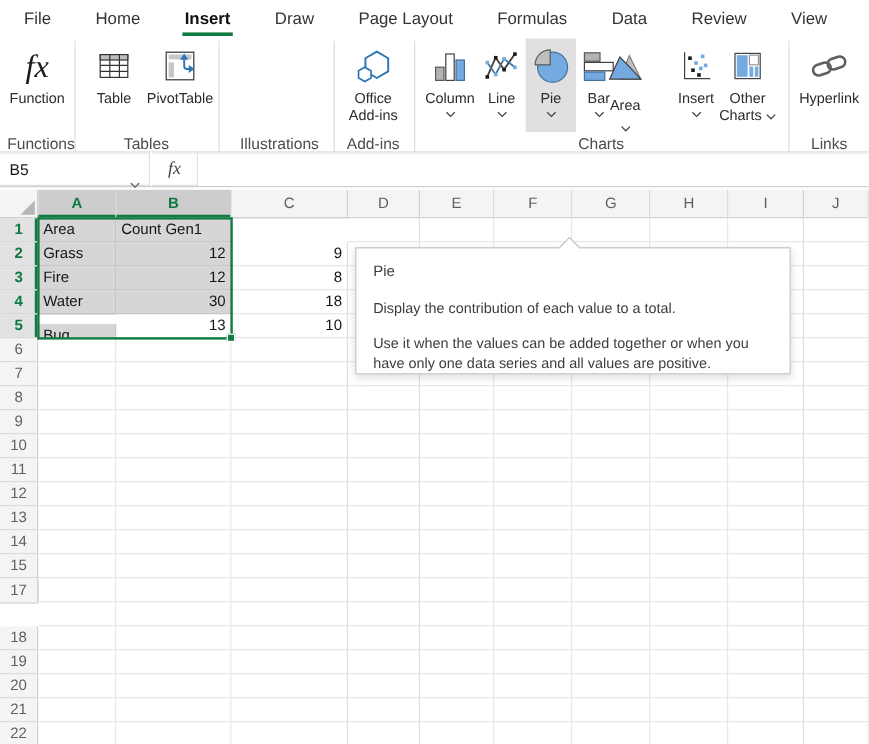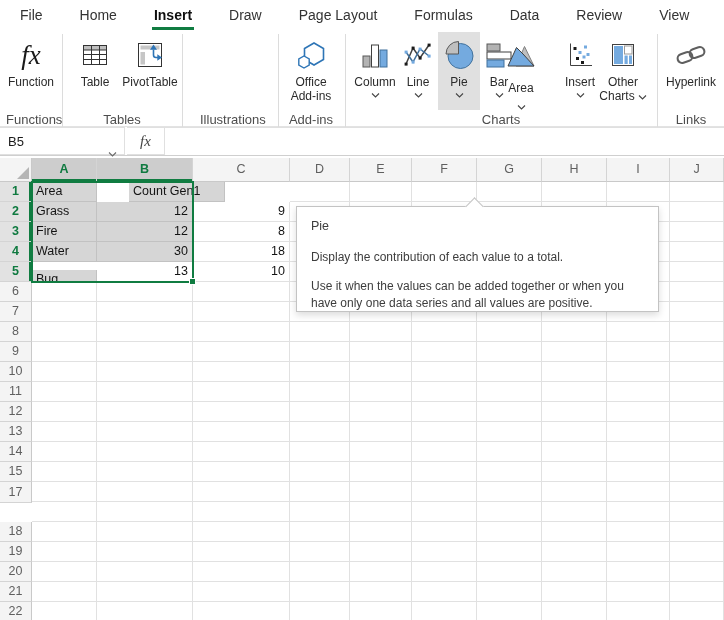--- a/index.html
+++ b/index.html
@@ -314,21 +314,21 @@
       <div class="colhead" style="left: 193px; top: 0px; width: 97px; height: 24px;">C</div>
       <div class="colhead" style="left: 290px; top: 0px; width: 60px; height: 24px;">D</div>
       <div class="colhead" style="left: 350px; top: 0px; width: 62px; height: 24px;">E</div>
       <div class="colhead" style="left: 412px; top: 0px; width: 65px; height: 24px;">F</div>
       <div class="colhead" style="left: 477px; top: 0px; width: 65px; height: 24px;">G</div>
       <div class="colhead" style="left: 542px; top: 0px; width: 65px; height: 24px;">H</div>
       <div class="colhead" style="left: 607px; top: 0px; width: 63px; height: 24px;">I</div>
       <div class="colhead" style="left: 670px; top: 0px; width: 54px; height: 24px;">J</div>
       <div class="rowhead sel" style="left: 0px; top: 24px; width: 32px; height: 20px;">1</div>
       <div class="cell sel" style="left: 32px; top: 24px; width: 65px; height: 20px;">Area</div>
-      <div class="cell sel" style="left: 97px; top: 24px; width: 96px; height: 20px; margin-left: 32px;">Count Gen1</div>
+      <div class="cell sel" style="left: 97px; top: 24px; width: 96px; height: 20px;">Count Gen1</div>
       <div class="cell" style="left: 290px; top: 24px; width: 60px; height: 20px;"></div>
       <div class="cell" style="left: 350px; top: 24px; width: 62px; height: 20px;"></div>
       <div class="cell" style="left: 412px; top: 24px; width: 65px; height: 20px;"></div>
       <div class="cell" style="left: 477px; top: 24px; width: 65px; height: 20px;"></div>
       <div class="cell" style="left: 542px; top: 24px; width: 65px; height: 20px;"></div>
       <div class="cell" style="left: 607px; top: 24px; width: 63px; height: 20px;"></div>
       <div class="cell" style="left: 670px; top: 24px; width: 54px; height: 20px;"></div>
       <div class="rowhead sel" style="left: 0px; top: 44px; width: 32px; height: 20px;">2</div>
       <div class="cell sel" style="left: 32px; top: 44px; width: 65px; height: 20px;">Grass</div>
       <div class="cell num sel" style="left: 97px; top: 44px; width: 96px; height: 20px;">12</div>

